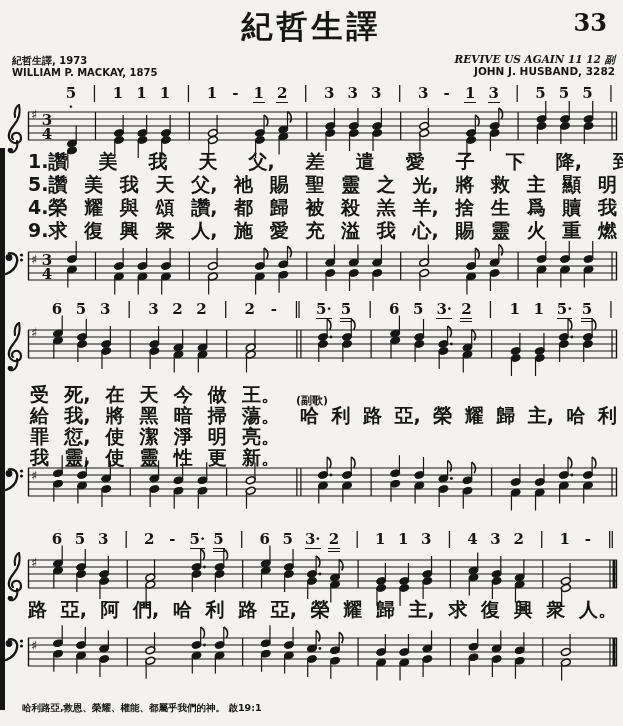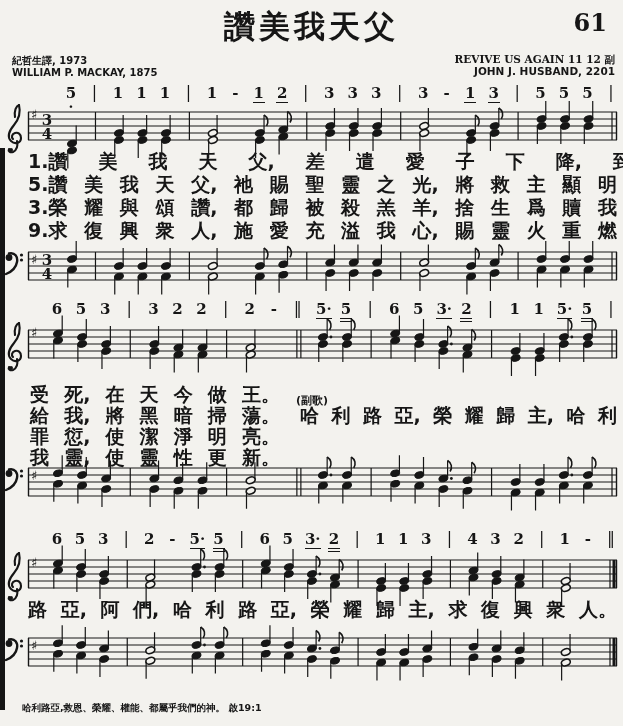--- a/index.html
+++ b/index.html
@@ -16,21 +16,21 @@
   .subtitle{
     position:absolute;top:40px;left:0;width:100%;text-align:center;
     font-family:"DejaVu Serif",serif;font-weight:700;font-size:17px;
   }
   .hymn-number{
     position:absolute;top:8px;right:16px;
     font-family:"DejaVu Serif",serif;font-weight:700;font-size:24px;
   }
   .attr-left{position:absolute;top:55px;left:12px;font-size:10px;font-weight:700;line-height:12px;}
   .attr-right{position:absolute;top:53px;right:8px;text-align:right;font-size:10.5px;font-weight:700;line-height:12px;}
-  .attr-right .tune{font-family:"DejaVu Serif",serif;text-align:center;}
+  .attr-right .tune{font-family:"DejaVu Serif",serif;font-style:italic;text-align:center;}
   .system{position:absolute;left:0;width:623px;}
   #sys0{top:84px;height:216px;}
   #sys1{top:300px;height:230px;}
   #sys2{top:530px;height:168px;}
   .jianpu-row{position:absolute;left:0;top:0;width:623px;height:22px;}
   .jianpu-row .tk{
     position:absolute;top:0;font-family:"DejaVu Serif",serif;
     font-weight:700;font-size:15px;line-height:18px;text-align:center;min-width:12px;
   }
   .tk.u1{border-bottom:1.5px solid #161616;}
@@ -44,29 +44,29 @@
   }
   .lyric-row span{display:inline-block;}
   .refrain-label{position:absolute;font-size:11px;font-weight:700;}
   .footer{position:absolute;top:702px;left:10px;font-size:9.5px;font-weight:700;padding-left:12px;}
 </style>
 </head>
 <body>
 
 <div class="page">
   <div class="leftbar"></div>
-  <div class="title">讚美我天父</div>
-  <div class="hymn-number">61</div>
+  <div class="title">紀哲生譯</div>
+  <div class="hymn-number">33</div>
   <div class="attr-left">
     <div>紀哲生譯, 1973</div>
     <div>WILLIAM P. MACKAY, 1875</div>
   </div>
   <div class="attr-right">
     <div class="tune">REVIVE US AGAIN 11 12 副</div>
-    <div>JOHN J. HUSBAND, 2201</div>
+    <div>JOHN J. HUSBAND, 3282</div>
   </div>
 
   <div id="sys0" class="system">
       <div class="jianpu-row">
         <span class="tk" style="left: 65px;">5<span class="lodot">·</span></span>
         <span class="tk bar" style="left: 88.4783px;">|</span>
         <span class="tk" style="left: 111.957px;">1</span>
         <span class="tk" style="left: 135.435px;">1</span>
         <span class="tk" style="left: 158.913px;">1</span>
         <span class="tk bar" style="left: 182.391px;">|</span>
@@ -367,21 +367,21 @@
         <span>靈</span>
         <span>之</span>
         <span>光,</span>
         <span>將</span>
         <span>救</span>
         <span>主</span>
         <span>顯</span>
         <span>明</span>
       </div>
       <div class="lyric-row" style="left: 28px; right: 6px; top: 112px;">
-        <span>3.榮</span>
+        <span>4.榮</span>
         <span>耀</span>
         <span>與</span>
         <span>頌</span>
         <span>讚,</span>
         <span>都</span>
         <span>歸</span>
         <span>被</span>
         <span>殺</span>
         <span>羔</span>
         <span>羊,</span>

